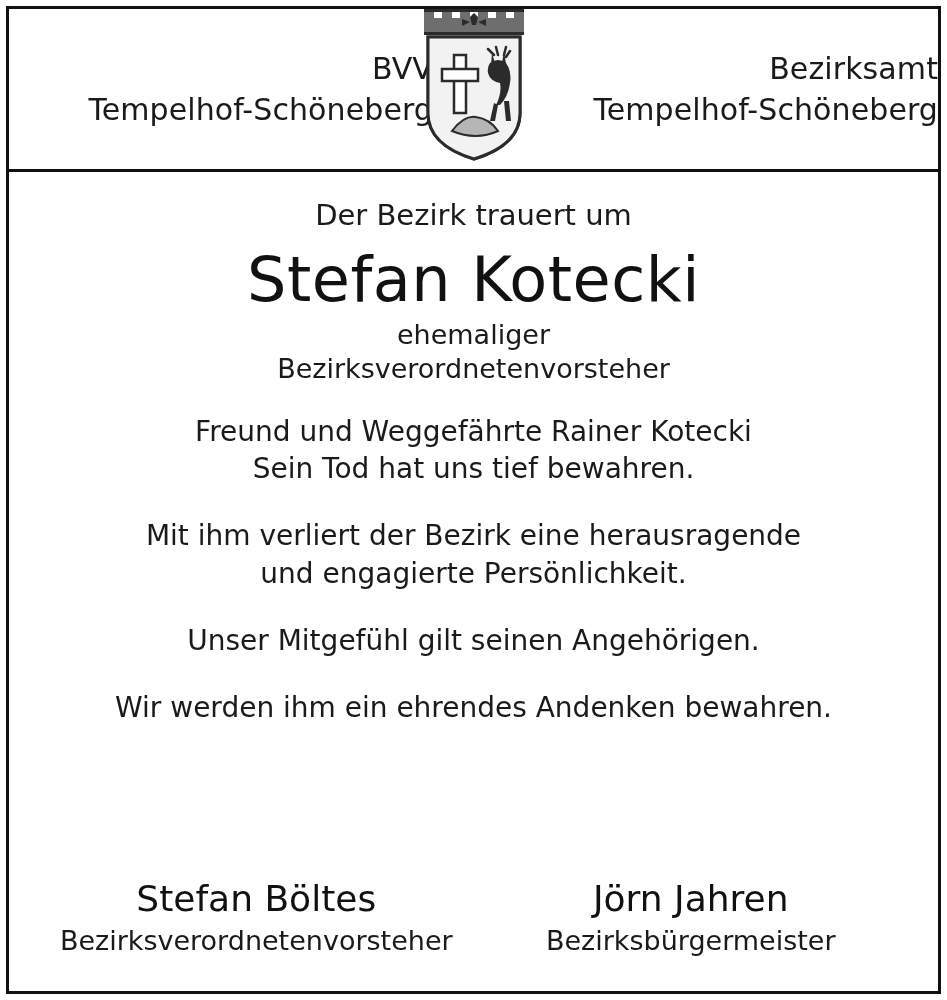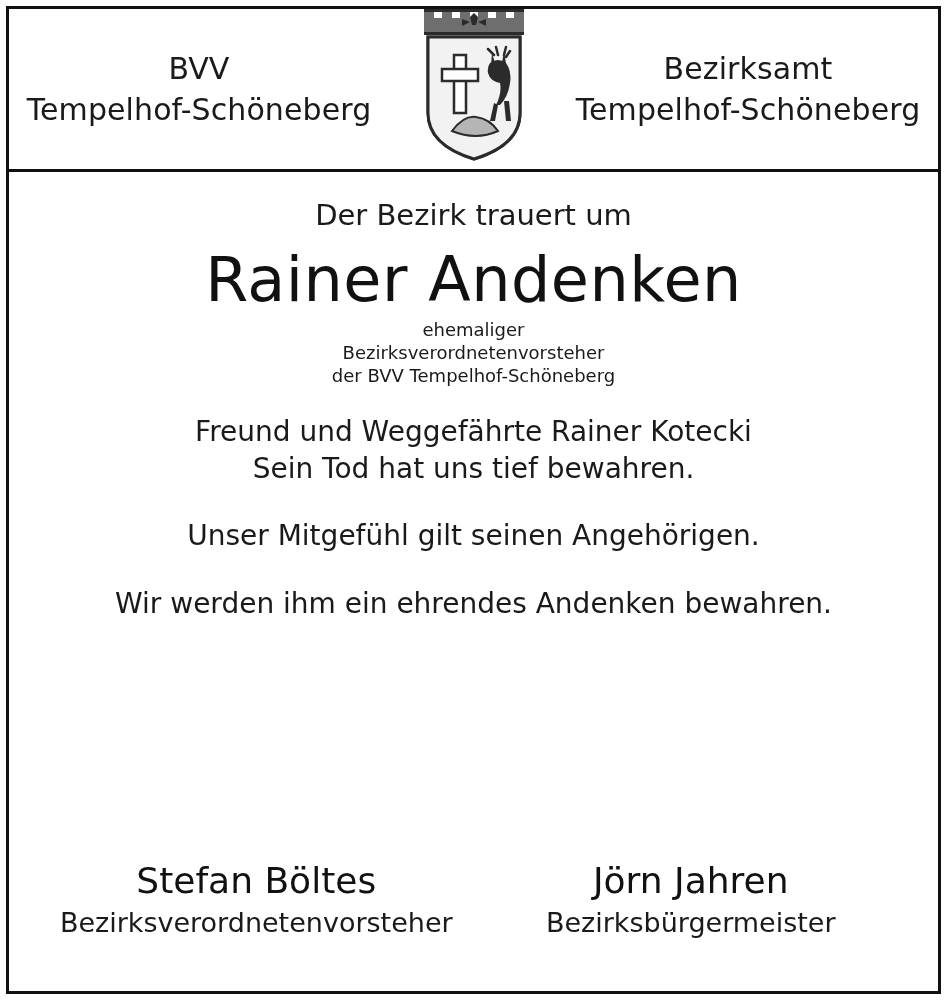--- a/index.html
+++ b/index.html
@@ -36,25 +36,26 @@
     position: relative;
     height: 160px;
     border-bottom: 3px solid #111111;
     display: flex;
     align-items: center;
     justify-content: space-between;
     flex: 0 0 auto;
   }
   .header-side {
     width: 380px;
-    text-align: center;
+    text-align: right;
     font-size: 30px;
     line-height: 1.38;
     color: #1a1a1a;
     letter-spacing: 0.1px;
+    padding-left: 44px;
   }
   .header-side .line {
     display: block;
     white-space: nowrap;
   }
   .crest-wrap {
     width: 130px;
     display: flex;
     align-items: flex-start;
     justify-content: center;
@@ -85,21 +86,21 @@
   }
   .name {
     font-size: 62px;
     line-height: 1.08;
     font-weight: 400;
     letter-spacing: 0.5px;
     margin-bottom: 4px;
     color: #111111;
   }
   .role {
-    font-size: 18px;
+    font-size: 27px;
     line-height: 1.28;
     color: #1a1a1a;
   }
   .role .line {
     display: block;
   }
   .para {
     font-size: 28px;
     line-height: 1.33;
     color: #1a1a1a;
@@ -108,21 +109,21 @@
   .para .line {
     display: block;
   }
   .para.p2 { margin-top: 30px; }
   .para.p3 { margin-top: 30px; }
   .para.p4 { margin-top: 30px; }
 
   
   .signatures {
     margin-top: auto;
-    padding-bottom: 52px;
+    padding-bottom: 34px;
     display: flex;
     justify-content: space-between;
     align-items: flex-start;
   }
   .sig {
     width: 440px;
     text-align: center;
   }
   .sig-name {
     font-size: 36px;
@@ -201,33 +202,36 @@
       <div class="header-side">
         <span class="line">Bezirksamt</span>
         <span class="line">Tempelhof-Schöneberg</span>
       </div>
     </div>
 
     <div class="body">
 
       <div class="lead">Der Bezirk trauert um</div>
 
-      <div class="name">Rainer Andenken</div>
+      <div class="name">Stefan Kotecki</div>
 
       <div class="role">
         <span class="line">ehemaliger</span>
         <span class="line">Bezirksverordnetenvorsteher</span>
-        <span class="line">der BVV Tempelhof-Schöneberg</span>
       </div>
 
       <div class="para p1">
         <span class="line">Freund und Weggefährte Rainer Kotecki</span>
         <span class="line">Sein Tod hat uns tief bewahren.</span>
       </div>
 
+      <div class="para p2">
+        <span class="line">Mit ihm verliert der Bezirk eine herausragende</span>
+        <span class="line">und engagierte Persönlichkeit.</span>
+      </div>
 
       <div class="para p3">
         <span class="line">Unser Mitgefühl gilt seinen Angehörigen.</span>
       </div>
 
       <div class="para p4">
         <span class="line">Wir werden ihm ein ehrendes Andenken bewahren.</span>
       </div>
 
       <div class="signatures">

